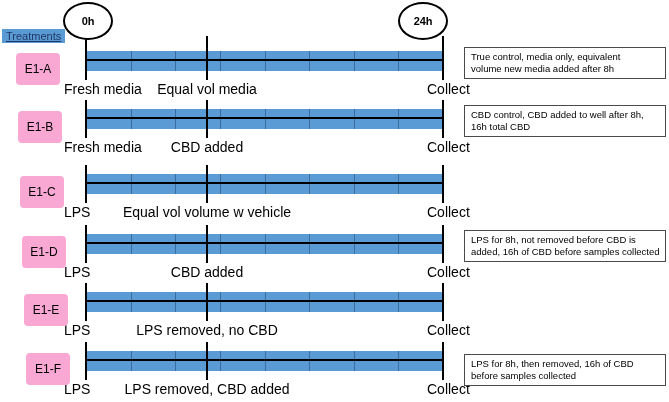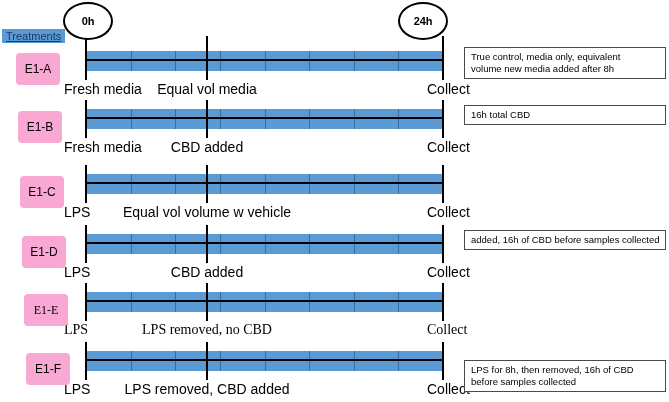--- a/index.html
+++ b/index.html
@@ -189,20 +189,21 @@
         <div class="tick" style="left: 312px;"></div>
         <div class="centerline"></div>
       </div>
       <div class="vrule" style="left: 85px; top: 0px; height: 38px;"></div>
       <div class="caption" style="top: 39px; left: 64px;">Fresh media</div>
       <div class="vrule" style="left: 206px; top: 0px; height: 38px;"></div>
       <div class="caption" style="top: 39px; left: 207px; transform: translateX(-50%);">CBD added</div>
       <div class="vrule" style="left: 442px; top: 0px; height: 38px;"></div>
       <div class="caption" style="top: 39px; left: 427px;">Collect</div>
       <div class="descbox" style="left: 464px; width: 202px; top: 5px;">
+        <span class="line">CBD control, CBD added to well after 8h,</span>
         <span class="line">16h total CBD</span>
       </div>
     </div>
     <div class="row" style="top: 165px;">
       <div class="pill" style="left: 20px;">E1-C</div>
       <div class="bar" style="left: 86px; width: 357px;">
         <div class="tick" style="left: 45px;"></div>
         <div class="tick" style="left: 89px;"></div>
         <div class="tick" style="left: 134px;"></div>
         <div class="tick" style="left: 179px;"></div>
@@ -230,24 +231,25 @@
         <div class="tick" style="left: 312px;"></div>
         <div class="centerline"></div>
       </div>
       <div class="vrule" style="left: 85px; top: 0px; height: 38px;"></div>
       <div class="caption" style="top: 39px; left: 64px;">LPS</div>
       <div class="vrule" style="left: 206px; top: 0px; height: 38px;"></div>
       <div class="caption" style="top: 39px; left: 207px; transform: translateX(-50%);">CBD added</div>
       <div class="vrule" style="left: 442px; top: 0px; height: 38px;"></div>
       <div class="caption" style="top: 39px; left: 427px;">Collect</div>
       <div class="descbox" style="left: 464px; width: 202px; top: 5px;">
+        <span class="line">LPS for 8h, not removed before CBD is</span>
         <span class="line">added, 16h of CBD before samples collected</span>
       </div>
     </div>
-    <div class="row" style="top: 283px; font-family: Liberation Serif, serif;">
+    <div class="row" style="top: 283px;">
       <div class="pill" style="left: 24px;">E1-E</div>
       <div class="bar" style="left: 86px; width: 357px;">
         <div class="tick" style="left: 45px;"></div>
         <div class="tick" style="left: 89px;"></div>
         <div class="tick" style="left: 134px;"></div>
         <div class="tick" style="left: 179px;"></div>
         <div class="tick" style="left: 223px;"></div>
         <div class="tick" style="left: 268px;"></div>
         <div class="tick" style="left: 312px;"></div>
         <div class="centerline"></div>
@@ -270,18 +272,18 @@
         <div class="tick" style="left: 268px;"></div>
         <div class="tick" style="left: 312px;"></div>
         <div class="centerline"></div>
       </div>
       <div class="vrule" style="left: 85px; top: 0px; height: 38px;"></div>
       <div class="caption" style="top: 39px; left: 64px;">LPS</div>
       <div class="vrule" style="left: 206px; top: 0px; height: 38px;"></div>
       <div class="caption" style="top: 39px; left: 207px; transform: translateX(-50%);">LPS removed, CBD added</div>
       <div class="vrule" style="left: 442px; top: 0px; height: 38px;"></div>
       <div class="caption" style="top: 39px; left: 427px;">Collect</div>
-      <div class="descbox" style="left: 464px; width: 202px; top: 18px;">
+      <div class="descbox" style="left: 464px; width: 202px; top: 12px;">
         <span class="line">LPS for 8h, then removed, 16h of CBD</span>
         <span class="line">before samples collected</span>
       </div>
     </div>
   </div>
 
 </body></html>

